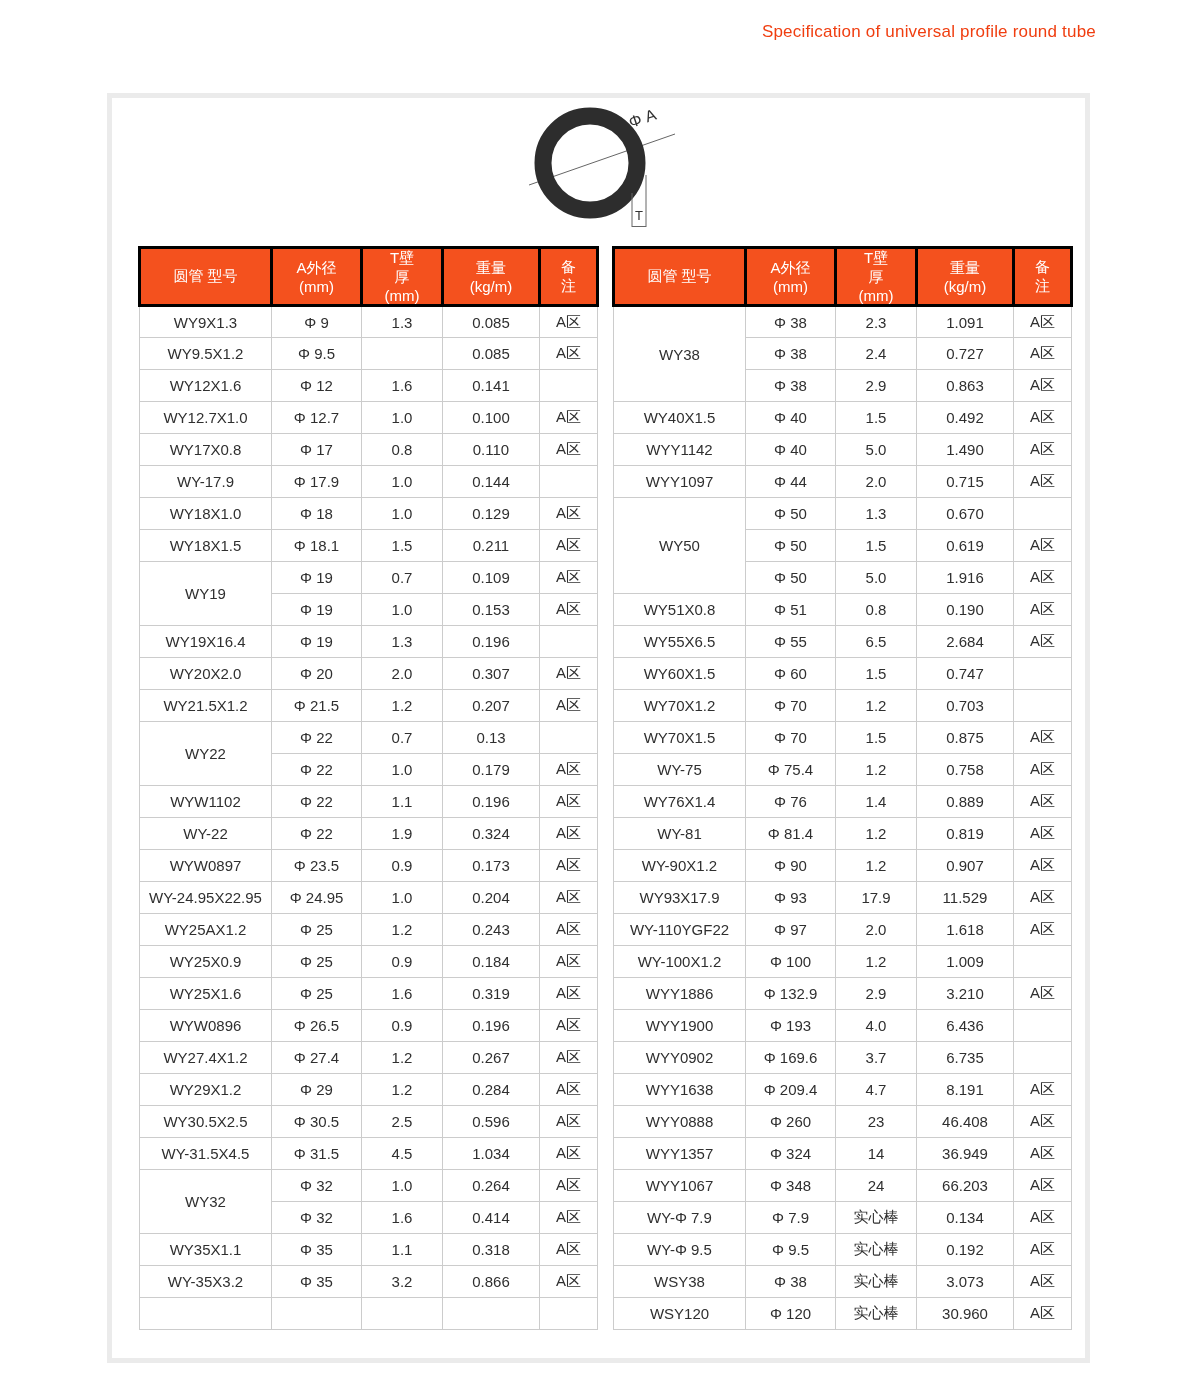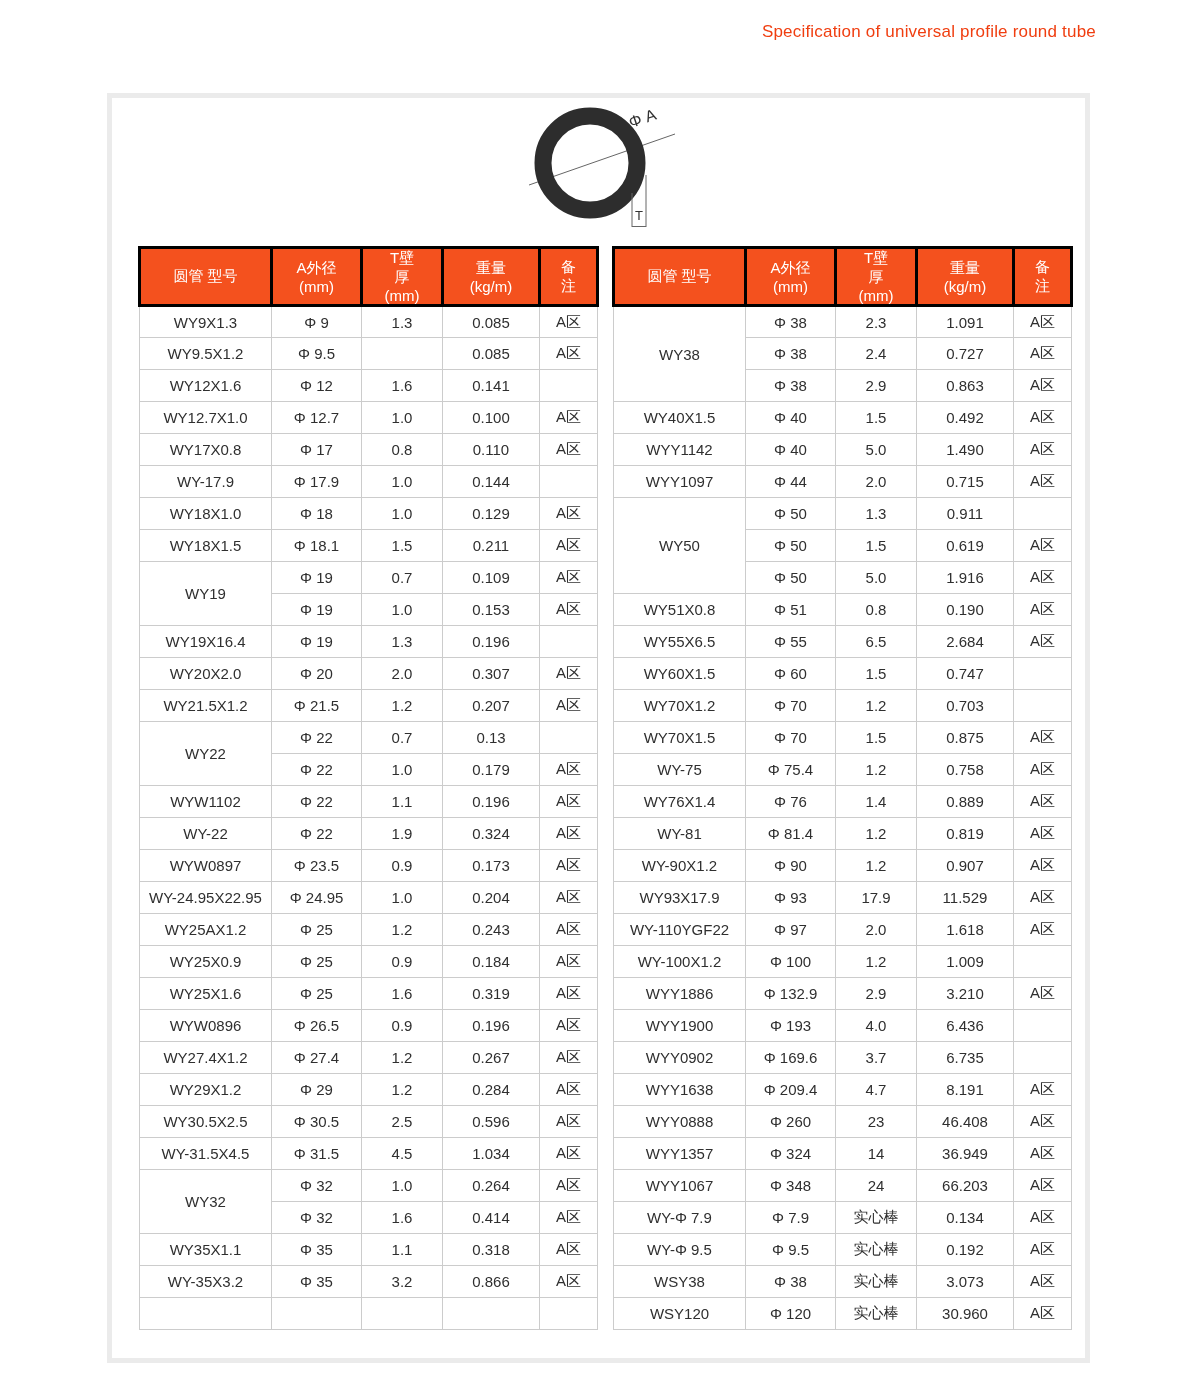--- a/index.html
+++ b/index.html
@@ -361,21 +361,21 @@
         <td>WYY1097</td>
         <td>Φ 44</td>
         <td>2.0</td>
         <td>0.715</td>
         <td>A区</td>
       </tr>
       <tr>
         <td rowspan="3">WY50</td>
         <td>Φ 50</td>
         <td>1.3</td>
-        <td>0.911</td>
+        <td>0.670</td>
         <td></td>
       </tr>
       <tr>
         <td>Φ 50</td>
         <td>1.5</td>
         <td>0.619</td>
         <td>A区</td>
       </tr>
       <tr>
         <td>Φ 50</td>

